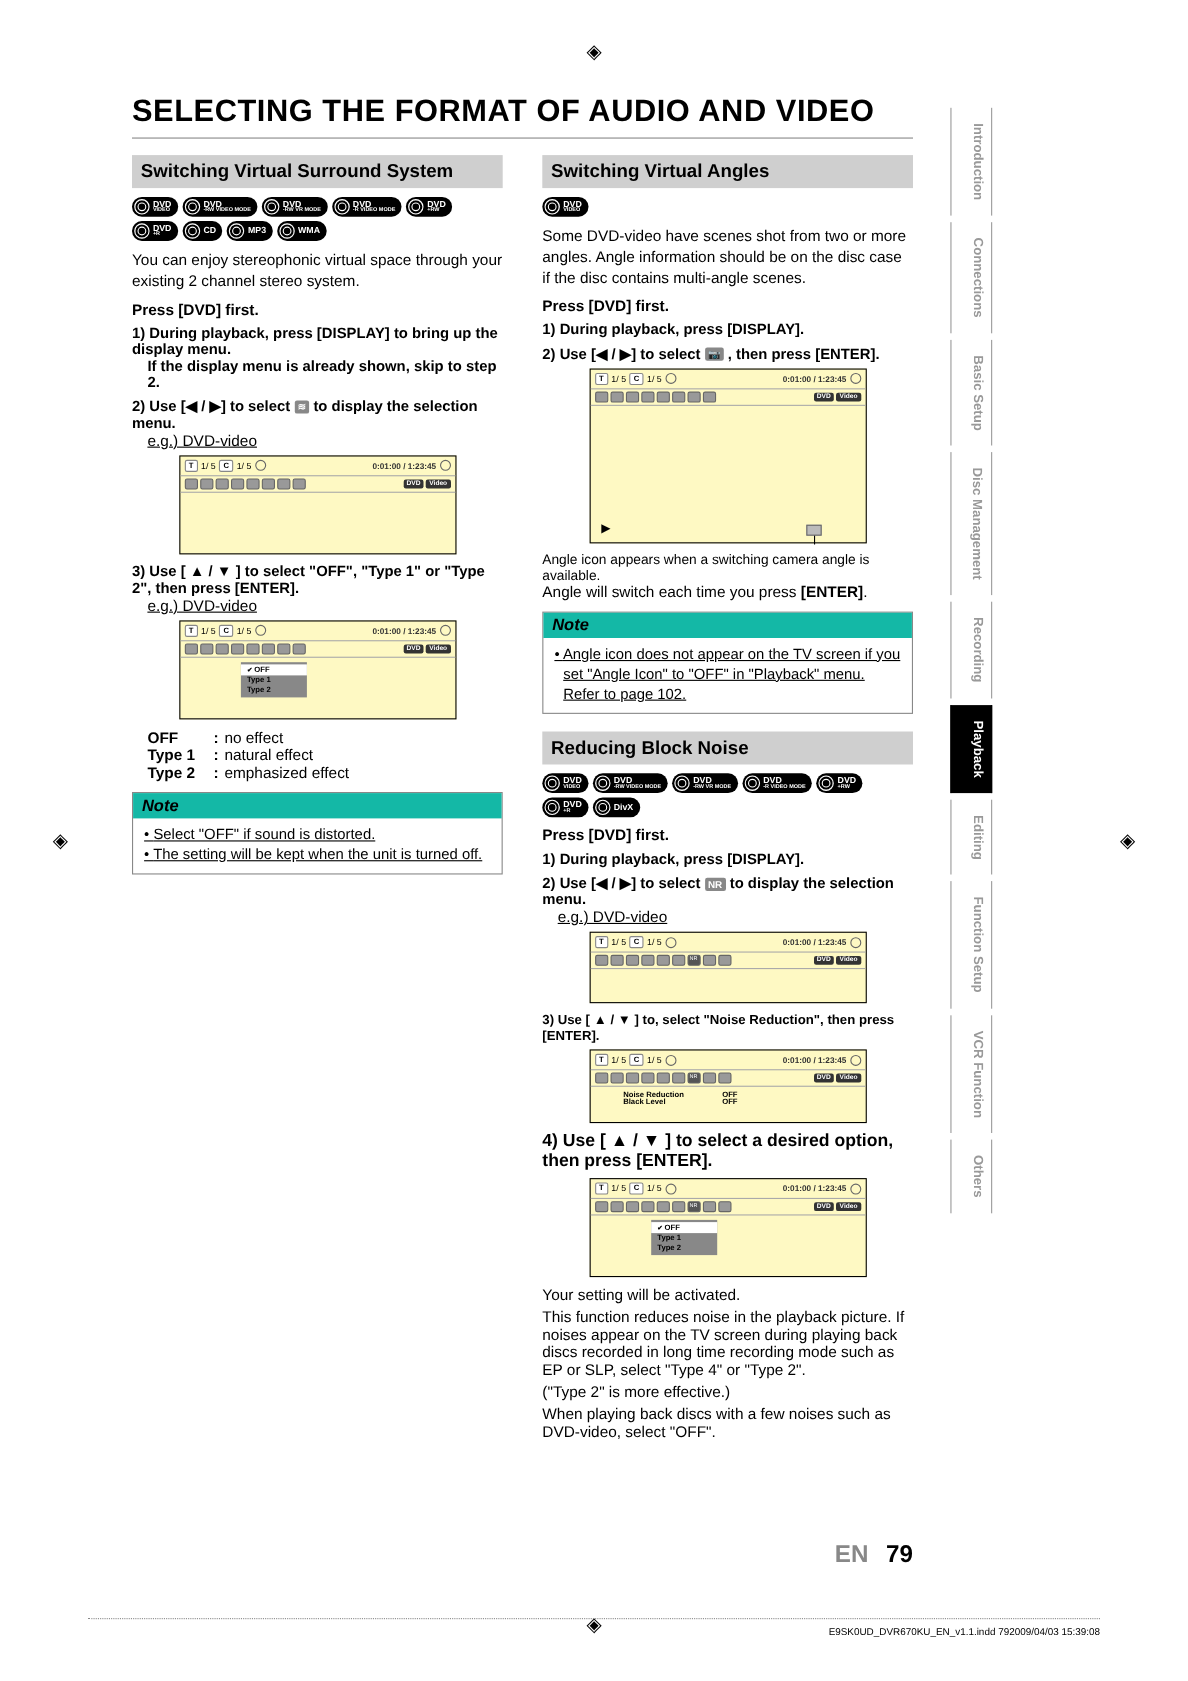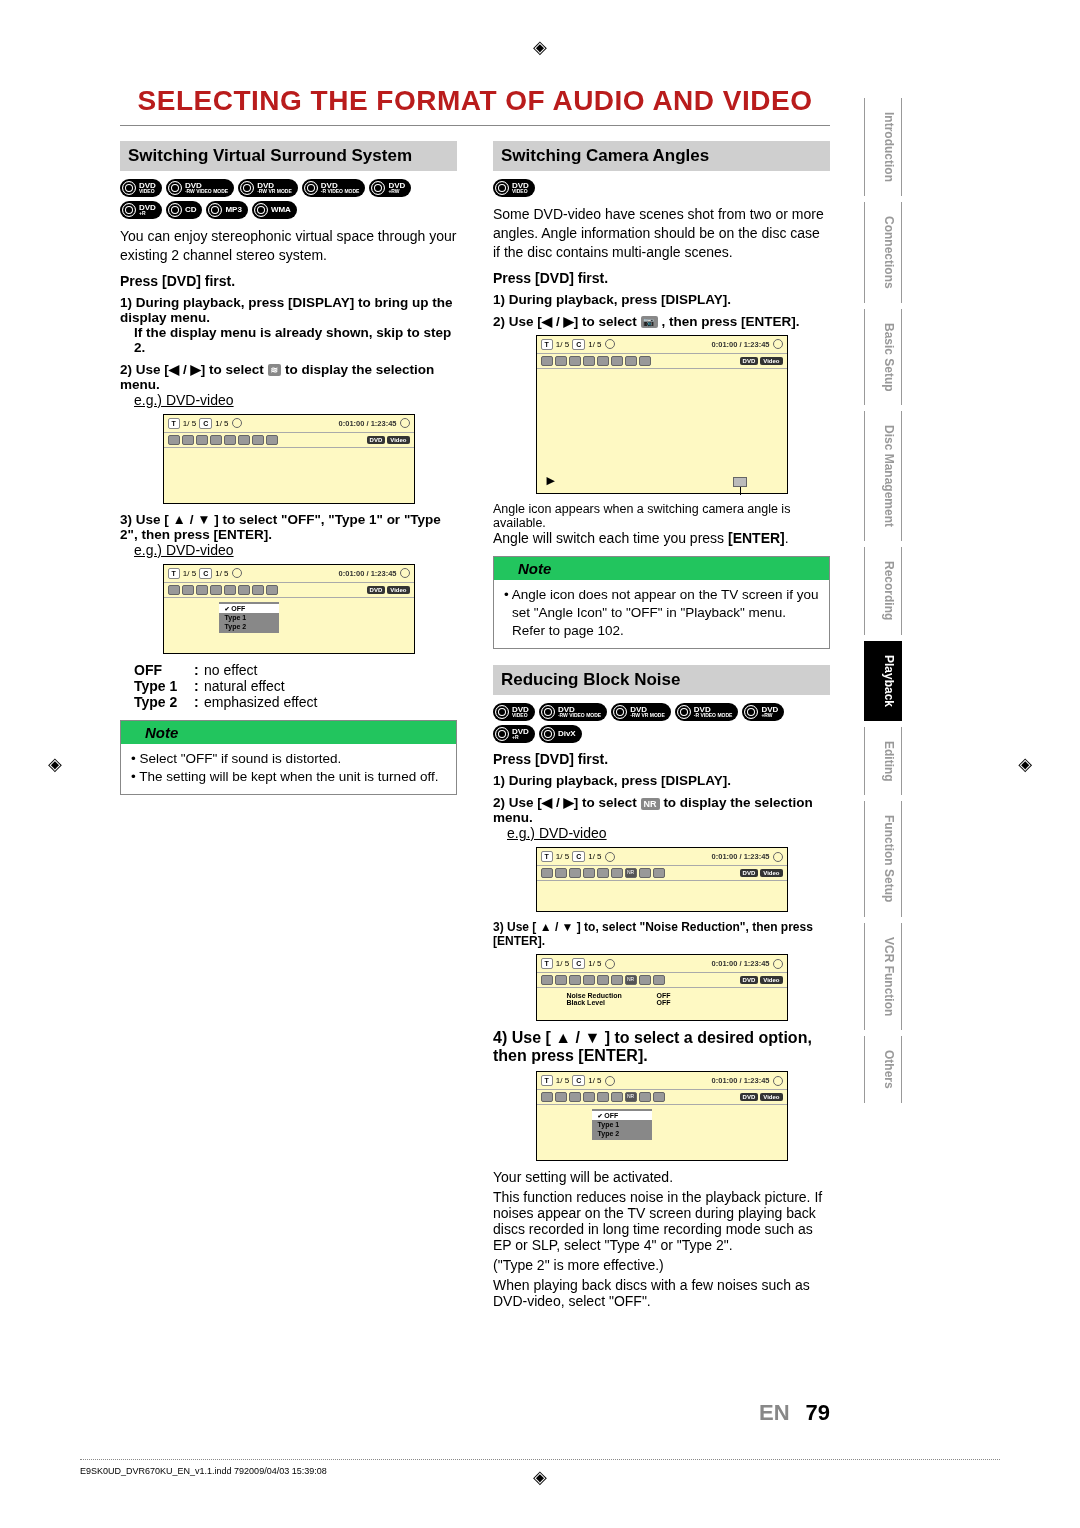--- a/index.html
+++ b/index.html
@@ -32,22 +32,22 @@
   .page {
     position: absolute;
     top: 85px;
     left: 120px;
     width: 710px;
     height: 1345px;
   }
   .page-title {
     font-size: 28px;
     font-weight: 700;
-    color: #b91c1c;
-    text-align: center;
+    color: #000000;
+    text-align: left;
     letter-spacing: 0.5px;
     border-bottom: 1px solid #888;
     padding-bottom: 8px;
     margin-bottom: 15px;
   }
   .columns { display: flex; gap: 36px; }
   .col { flex: 1; min-width: 0; }
 
   .section-head {
     background: #cfcfcf;
@@ -196,30 +196,31 @@
   .effect-list div { display: flex; }
   .effect-list .lbl { width: 60px; font-weight: 700; }
   .effect-list .colon { width: 10px; font-weight: 700; }
 
   .note-box {
     border: 1px solid #888;
     padding: 0;
     margin-top: 10px;
   }
   .note-head {
-    background: #22c55e;
+    background: #14b8a6;
     font-style: italic;
     font-weight: 700;
     font-size: 15px;
-    padding: 3px 24px;
+    padding: 3px 8px;
   }
   .note-body {
     padding: 6px 10px 8px;
     font-size: 13.5px;
     line-height: 1.35;
+    text-decoration: underline;
   }
   .note-body li { list-style: none; text-indent: -8px; padding-left: 8px; }
   .note-body li::before { content: "• "; }
 
   
   .tabs {
     position: absolute;
     top: 98px;
     right: 178px;
     width: 38px;
@@ -243,25 +244,25 @@
     position: absolute;
     bottom: 4px;
     right: 0;
     font-size: 22px;
     font-weight: 700;
   }
   .page-num .en { color: #888; margin-right: 16px; }
 
   .footer-meta {
     position: absolute;
-    bottom: 52px;
+    bottom: 40px;
     left: 80px;
     right: 80px;
     display: flex;
-    justify-content: flex-start;
+    justify-content: flex-end;
     font-size: 9px;
     color: #000;
     border-top: 0.5px dotted #888;
     padding-top: 6px;
   }
 </style>
 </head>
 <body>
 
 <div class="crop-marks"></div>
@@ -429,21 +430,21 @@
       <div class="note-box">
         <div class="note-head">Note</div>
         <ul class="note-body" id="notes-left">
             <li>Select "OFF" if sound is distorted.</li>
             <li>The setting will be kept when the unit is turned off.</li>
           </ul>
       </div>
     </div>
 
     <div class="col">
-      <div class="section-head">Switching Camera Angles</div>
+      <div class="section-head">Switching Virtual Angles</div>
       <div class="format-badges" id="fmt-ra">
           <span class="fmt">
             <span class="fmt-inner">
               <span>DVD</span>
               <span class="sub">VIDEO</span>
             </span>
           </span>
         </div>
       <div class="body">Some DVD-video have scenes shot from two or more angles. Angle information should be on the disc case if the disc contains multi-angle scenes.</div>
       <div class="bold">Press [DVD] first.</div>

